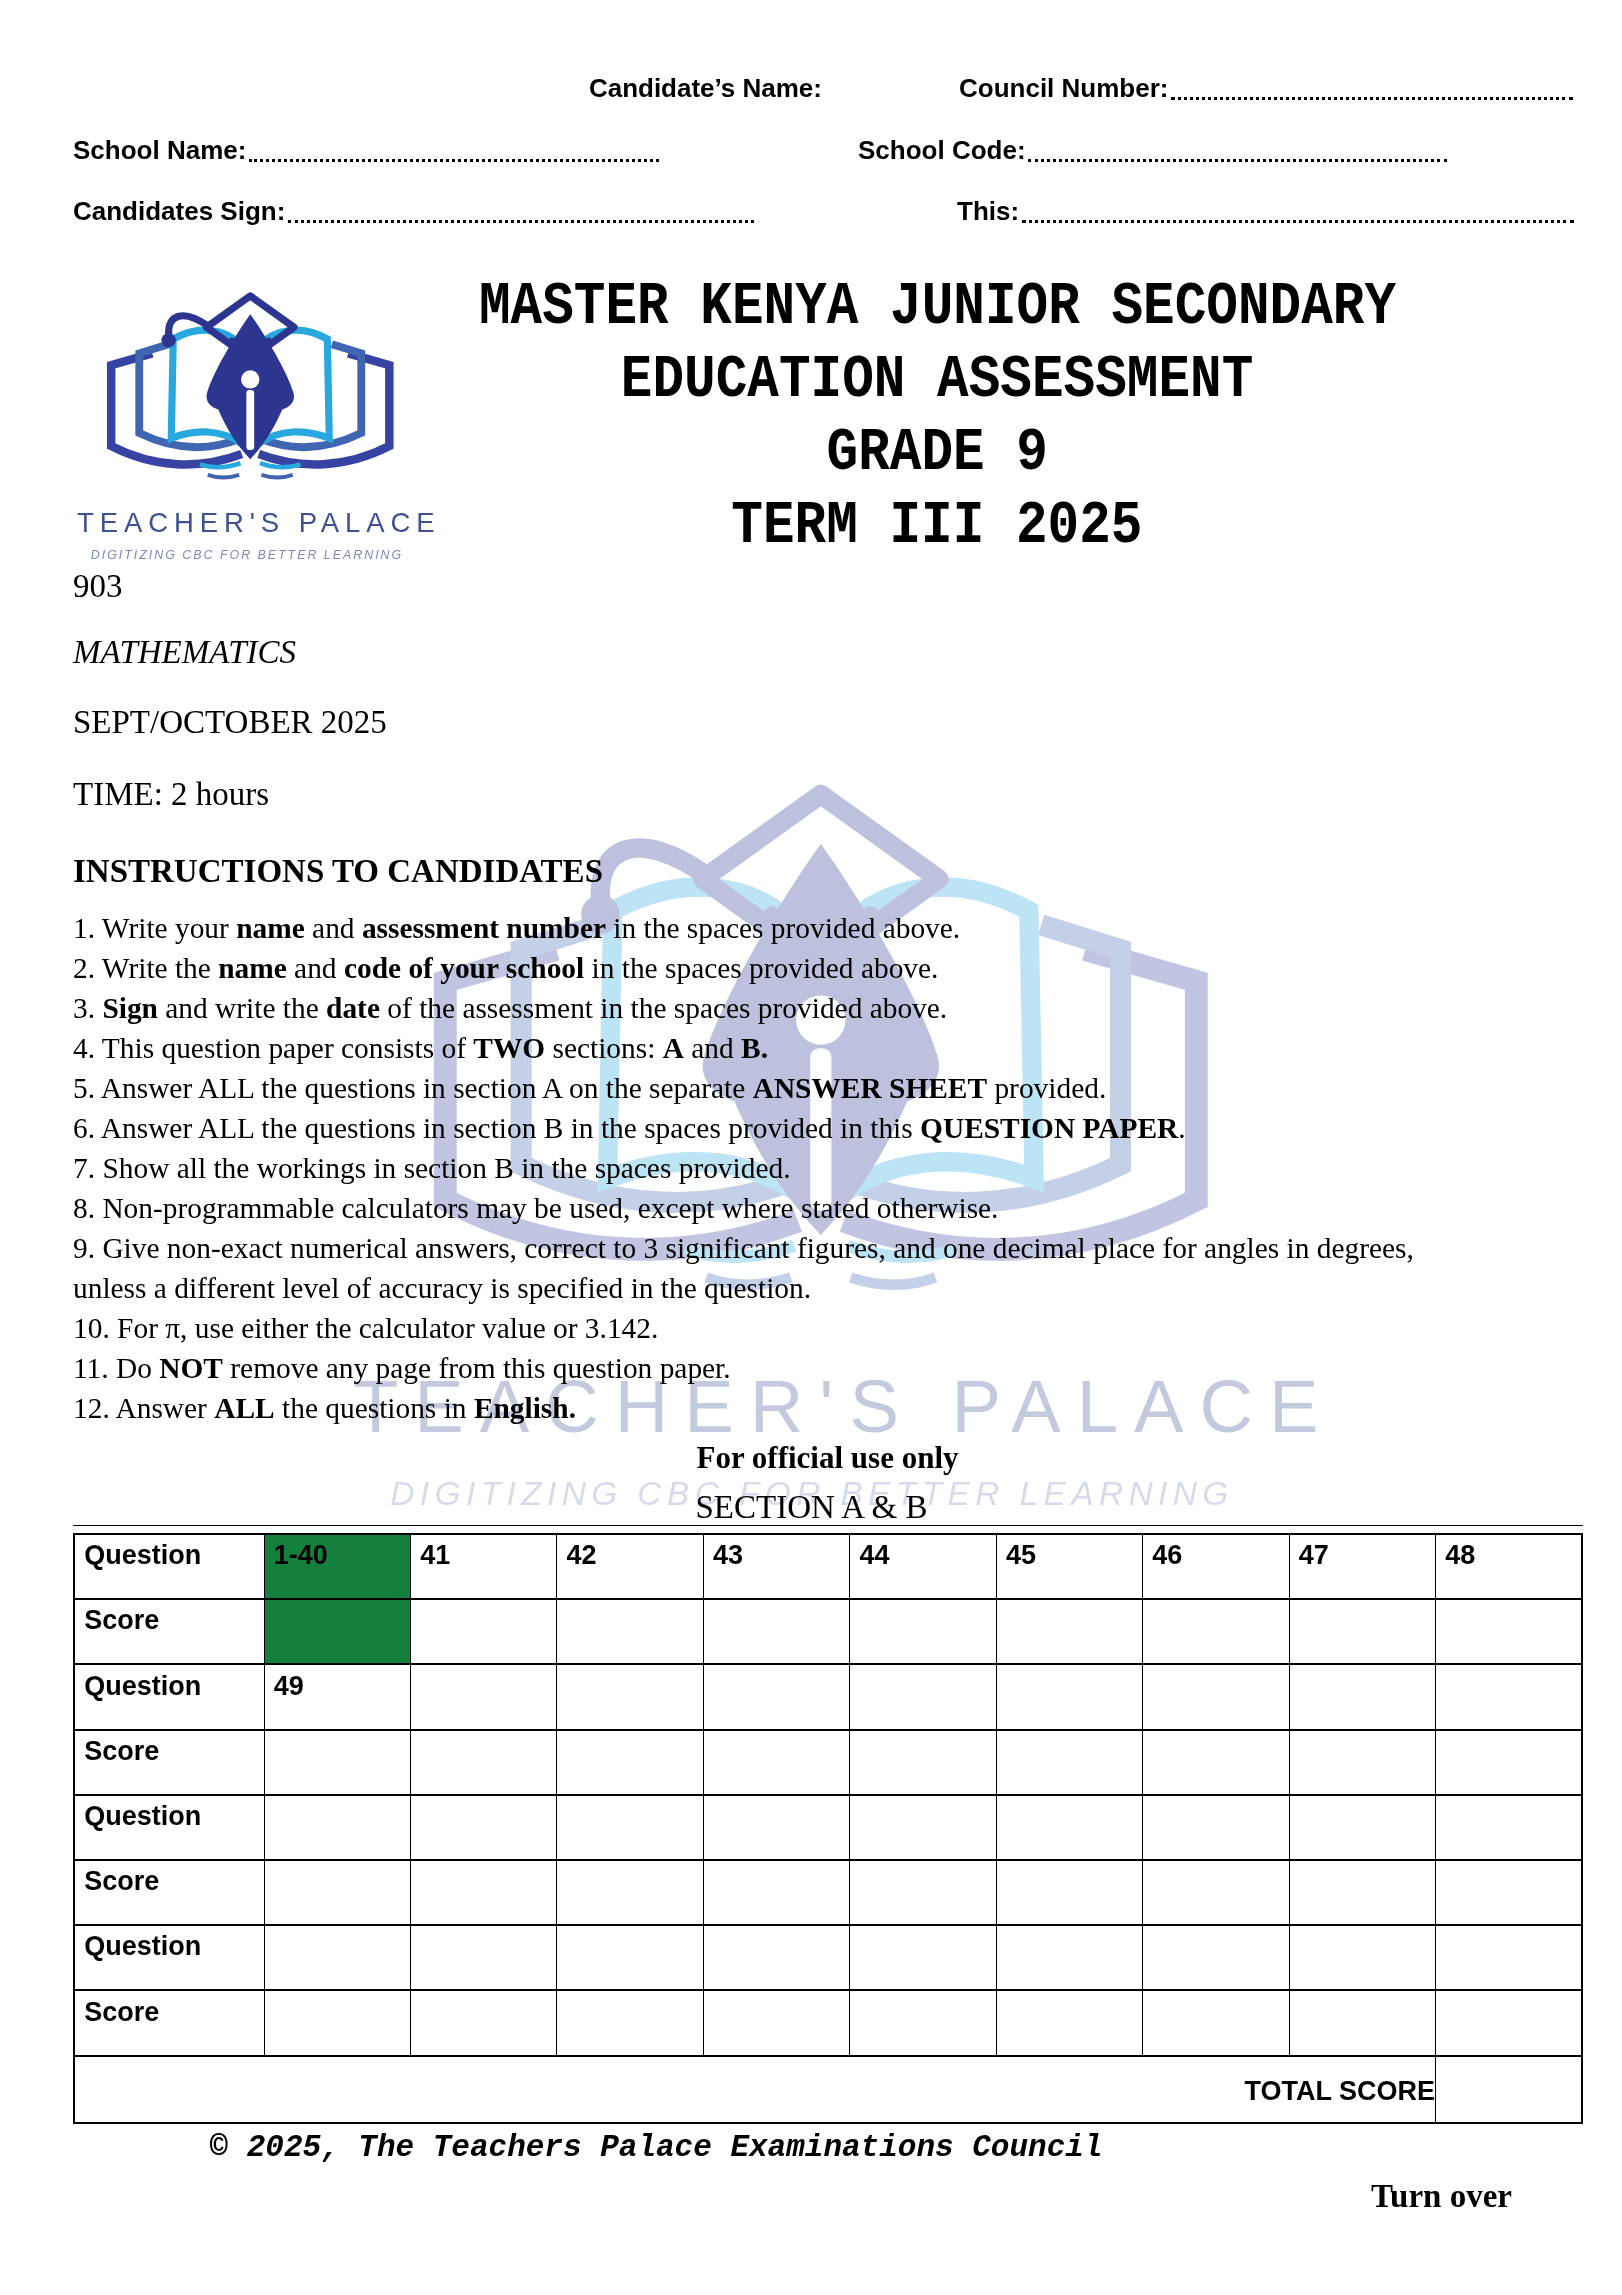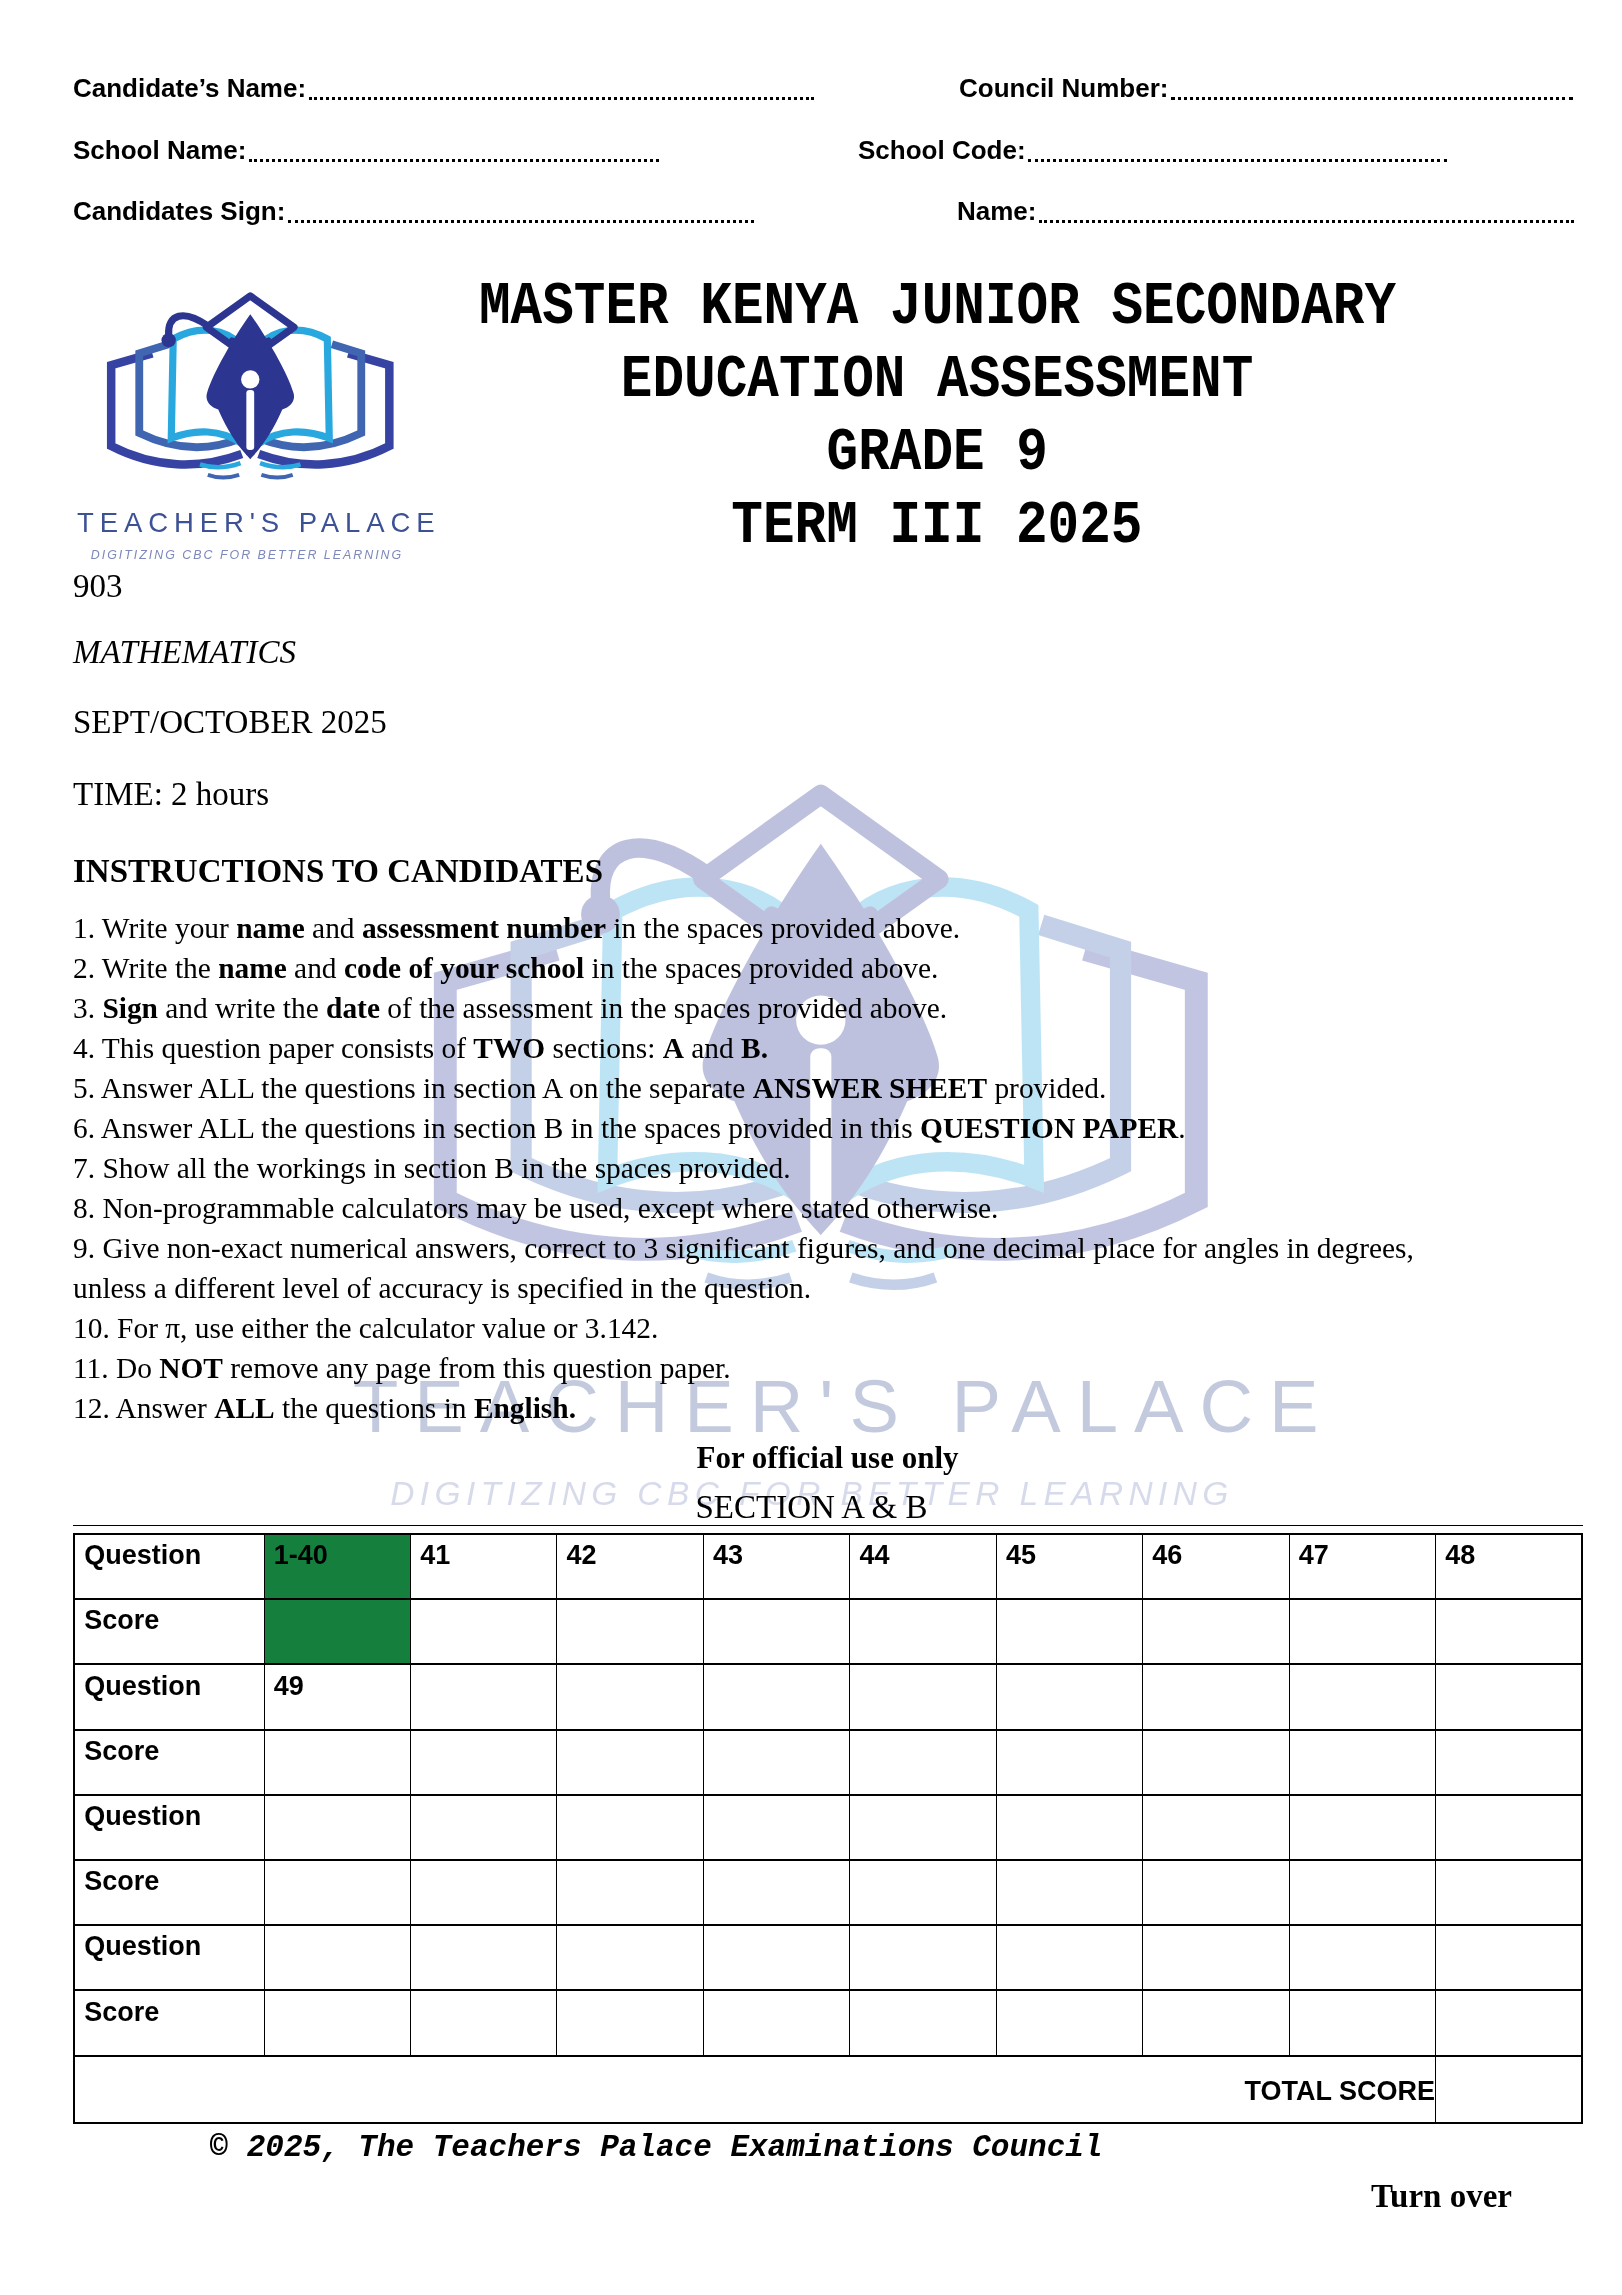--- a/index.html
+++ b/index.html
@@ -4,21 +4,21 @@
 <style>
   html,body{margin:0;padding:0;background:#888;}
   .page{
     position:relative;width:1623px;height:2295px;background:#ffffff;
     overflow:hidden;font-family:"Liberation Sans",sans-serif;color:#000;
   }
   
   .form-field{position:absolute;display:flex;align-items:flex-end;}
   .form-field .lbl{font-weight:bold;font-size:26px;line-height:31px;white-space:nowrap;}
   .form-field .dots{flex:1;height:1.3px;border-bottom:3.3px dotted #000;margin-bottom:3.9px;margin-left:2.6px;}
-  .f1{left:73px;top:73px;width:741px;}
+  .f1{left:81px;top:73px;width:741px;flex-direction:column;}
   .f2{left:959px;top:73px;width:614px;}
   .f3{left:73px;top:135px;width:586px;}
   .f4{left:858px;top:135px;width:589px;}
   .f5{left:73px;top:196px;width:681px;}
   .f6{left:957px;top:196px;width:617px;}
   
   .logo-block{width:340px;}
   .logo-header{position:absolute;left:77px;top:275px;}
   .logo-name{text-align:center;font-size:27.5px;letter-spacing:5.9px;color:#3d5295;margin-top:7.9px;white-space:nowrap;}
   .logo-tagline{text-align:center;font-size:12.4px;font-style:italic;letter-spacing:2px;color:#7d88bb;margin-top:9.2px;white-space:nowrap;}
@@ -120,21 +120,21 @@
   </div>
   <div class="form-field f4">
     <span class="lbl">School Code:</span>
     <span class="dots"></span>
   </div>
   <div class="form-field f5">
     <span class="lbl">Candidates Sign:</span>
     <span class="dots"></span>
   </div>
   <div class="form-field f6">
-    <span class="lbl">Name:</span>
+    <span class="lbl">This:</span>
     <span class="dots"></span>
   </div>
 
   <div class="logo-header">
   <div class="logo-block">
     <svg viewBox="0 0 520 340" width="340" height="222">
 
       <g>
         <path class="st-indigo" stroke-width="13" d="M115,120 L52,138 L52,262 C118,296 188,298 252,274"></path>
         <path class="st-indigo" stroke-width="13" d="M415,120 L478,138 L478,262 C412,296 342,298 278,274"></path>

